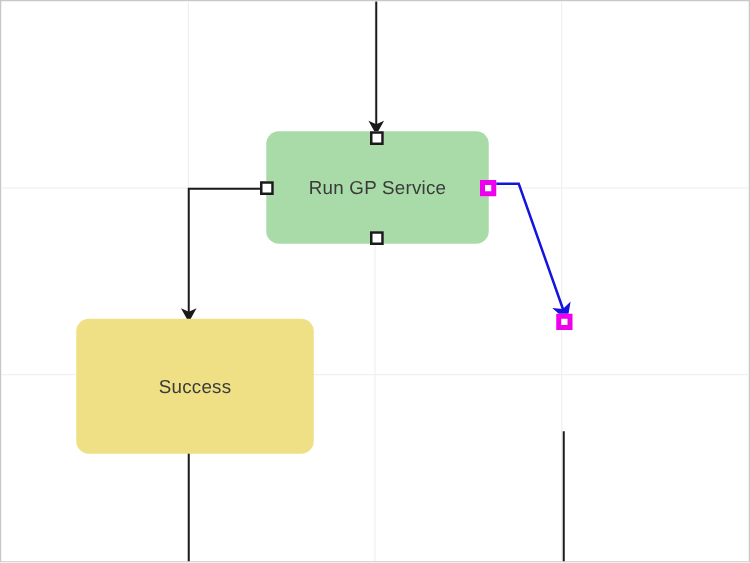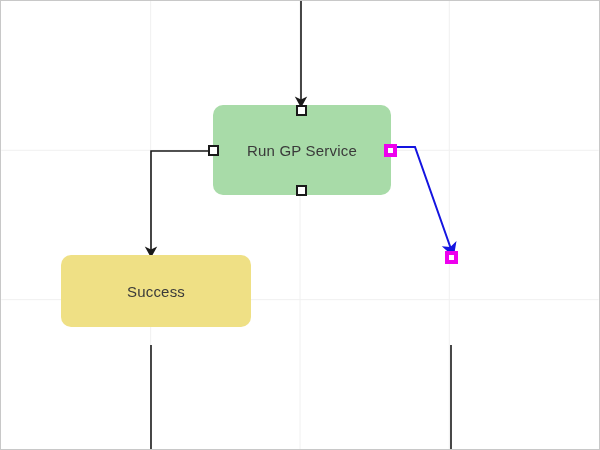--- a/index.html
+++ b/index.html
@@ -110,19 +110,19 @@
   </svg>
 
   <div class="node node-process" style="left:212px; top:104px; width:178px; height:90px;">
     <span class="node-label">Run GP Service</span>
   </div>
   <div class="port port-default" style="left:295px; top:104px;"></div>
   <div class="port port-default" style="left:207px; top:144px;"></div>
   <div class="port port-selected" style="left:383px; top:143px;"></div>
   <div class="port port-default" style="left:295px; top:184px;"></div>
 
-  <div class="node node-terminal" style="left:60px; top:254px; width:190px; height:72px;">
+  <div class="node node-terminal" style="left:60px; top:254px; width:190px; height:108px;">
     <span class="node-label">Success</span>
   </div>
 
   <div class="port port-selected" style="left:444px; top:250px;"></div>
 
 </div>
 
 </body></html>

